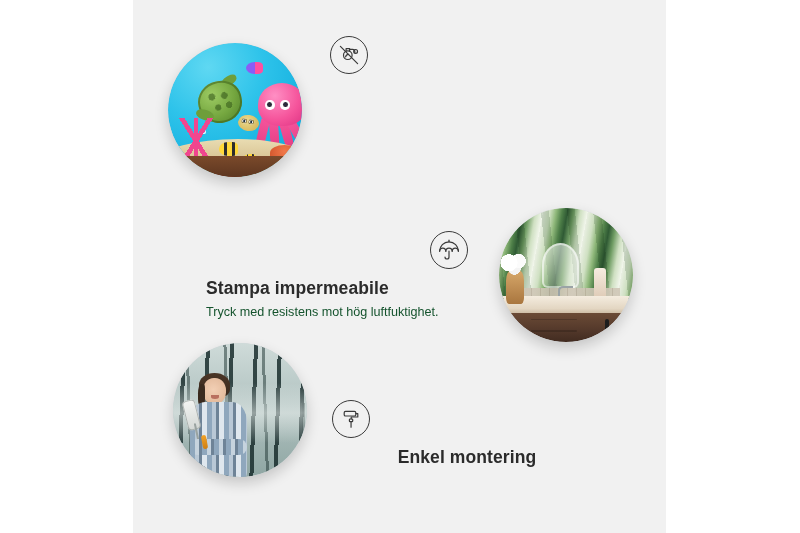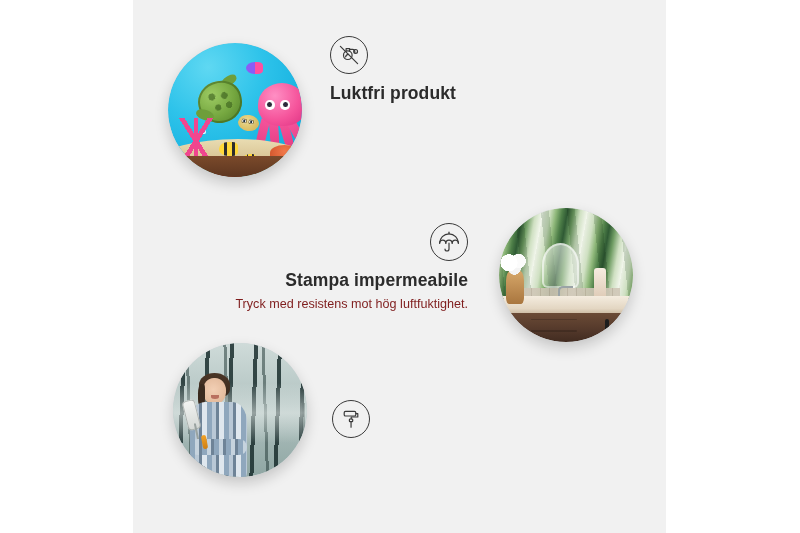--- a/index.html
+++ b/index.html
@@ -323,23 +323,23 @@
     font-size: 12.6px;
     line-height: 1.52;
     margin: 0;
   }
 
   
   #feature-odorless { left: 330px; top: 36px; width: 296px; text-align: left; }
   #feature-odorless .icon-wrap { display:flex; justify-content:flex-start; }
 
   
-  #feature-waterproof { left: 206px; top: 223px; width: 262px; text-align: right; }
+  #feature-waterproof { left: 206px; top: 231px; width: 262px; }
   #feature-waterproof .icon-wrap { display:flex; justify-content:flex-end; }
-  #feature-waterproof .f-body { color:#7f1d1d; }
+  #feature-waterproof .f-body { color:#14532d; }
 
   
   #feature-easy { left: 322px; top: 400px; width: 290px; text-align: center; }
   #feature-easy .icon-wrap { display:flex; justify-content:flex-start; padding-left: 10px; }
   #feature-easy .f-title { text-align:center; }
   #feature-easy .f-body { text-align:center; }
 </style>
 </head>
 <body>
 
@@ -389,21 +389,20 @@
         <svg width="26" height="26" viewBox="0 0 26 26" fill="none" stroke="#3a3a3a" stroke-width="1.2" stroke-linecap="round" stroke-linejoin="round">
           <path d="M7.5 13.2 c0-2.4 1.9-4.3 4.3-4.3 s4.3 1.9 4.3 4.3 -1.9 4.3-4.3 4.3 -4.3-1.9-4.3-4.3 z"></path>
           <path d="M10.1 8.9 V6.6 h3.5 V8.9"></path>
           <path d="M13.6 7.4 h3.1 c1.2 0 2.1 .9 2.1 2.1 v1.1"></path>
           <circle cx="19.6" cy="9.4" r="1.9"></circle>
           <path d="M9.6 14.8 c.3-1.6 1.6-2.5 3.1-2.5"></path>
           <path d="M4.4 4.4 L21.6 21.6"></path>
         </svg>
       </div>
     </div>
-    <div class="f-title">Luktfri produkt</div>
   </div>
 
   <div class="photo" id="photo-bath">
     <div class="inner">
       <div class="bath-wall"></div>
       <div class="bath-mirror"></div>
       <div class="bath-backsplash"></div>
       <div class="bath-tap"></div>
       <div class="bath-bottle"></div>
       <div class="bath-counter"></div>
@@ -457,15 +456,16 @@
     <div class="icon-wrap">
       <div class="icon-circle">
         <svg width="26" height="26" viewBox="0 0 26 26" fill="none" stroke="#3a3a3a" stroke-width="1.2" stroke-linecap="round" stroke-linejoin="round">
           <rect x="6.2" y="5.4" width="11.6" height="4.6" rx="1.3"></rect>
           <path d="M17.8 7.7 h2.0 v3.3 h-6.6 v2.0"></path>
           <rect x="11.4" y="13.0" width="3.3" height="2.6" rx="0.7"></rect>
           <path d="M13.05 15.6 V21.2"></path>
         </svg>
       </div>
     </div>
+    <div class="f-title">Enkel montering</div>
   </div>
 
 </div>
 
 </body></html>

